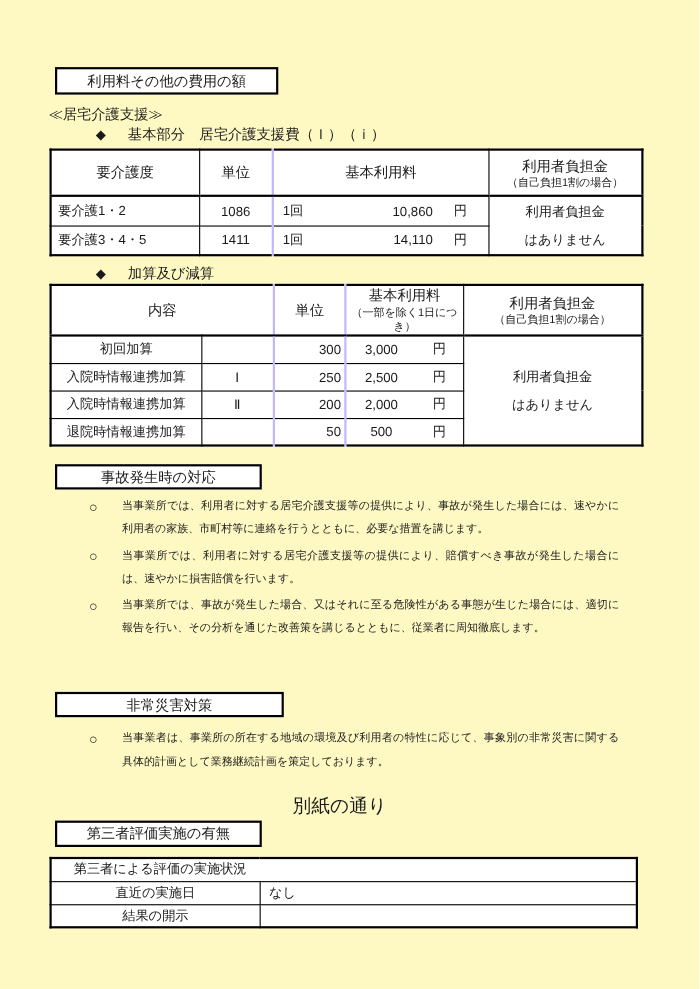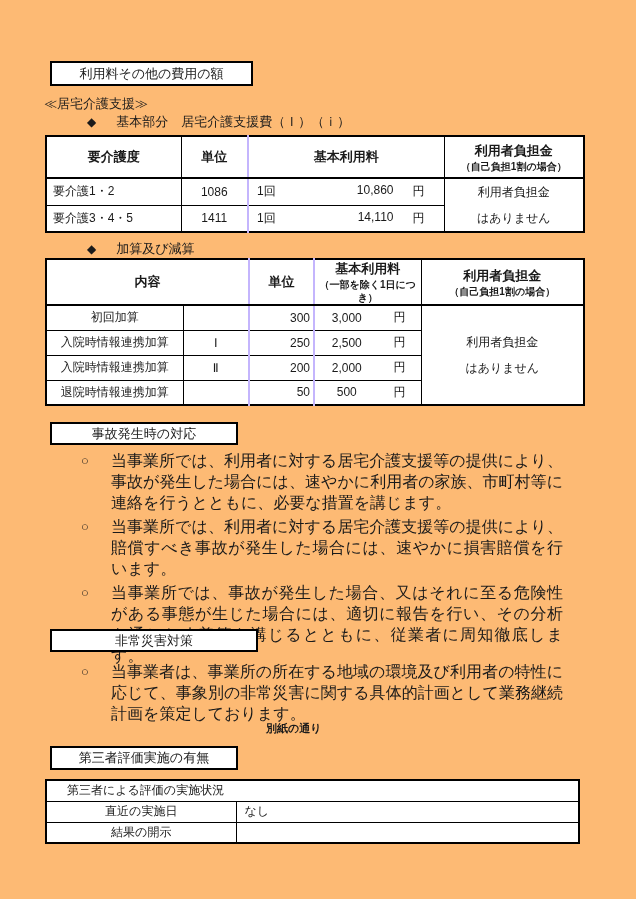--- a/index.html
+++ b/index.html
@@ -1,18 +1,18 @@
 <!DOCTYPE html>
 <html><head>
 <meta charset="utf-8">
 <style>
   * { margin:0; padding:0; box-sizing:border-box; }
   html,body { background:#ffffff; }
   .page {
-    position:relative; width:636px; height:899px; background:#fdba74;
+    position:relative; width:636px; height:899px; background:#fef9c3;
     font-family:"Liberation Sans", sans-serif; color:#1a1a1a; overflow:hidden;
   }
   
   .box-label {
     position:absolute; border:2px solid #000; background:#fff;
     display:flex; align-items:center; justify-content:center;
     font-size:13px; white-space:nowrap; overflow:hidden;
   }
   #box-title      { left:50px; top:61px;  width:203px; height:25px; }
   #box-accident   { left:50px; top:422px; width:188px; height:23px; }
@@ -28,50 +28,50 @@
   .diamond { font-size:12px; }
   .dh-l1 { margin-left:20px; }
   .dh-l2 { margin-left:13px; }
 
   
   table { border-collapse:collapse; position:absolute; table-layout:fixed; background:#fff; }
   th, td { border:1px solid #000; font-weight:400; overflow:hidden; vertical-align:middle; font-size:12px; }
   th { font-size:13px; text-align:center; }
   .hdr-small { font-size:10px; line-height:13px; }
   .thick-l { border-left:2px solid #c4b5fd; }
-  tr.hdr th { border-bottom:2px solid #000;font-weight:bold; }
+  tr.hdr th { border-bottom:2px solid #000; }
 
   #table-basic { left:45px; top:135px; width:538px; border:2px solid #000; }
   #table-basic tr.hdr  { height:42px; }
   #table-basic tr.data { height:25px; }
   #table-addition { left:45px; top:258px; width:538px; border:2px solid #000; }
   #table-addition tr.hdr  { height:38px; }
   #table-addition tr.data { height:25px; }
 
   td.care { text-align:left; padding-left:6px; }
   td.unit, td.sub, td.name { text-align:center; }
   td.unit2 { text-align:right; padding-right:3px; }
-  .fee-flex  { display:flex; width:100%; }
+  .fee-flex  { display:flex; align-items:center; width:100%; }
   .fee-per { width:55px; padding-left:8px; text-align:left; }
   .fee-amt { flex:1; text-align:right; }
   .fee-cur { width:50px; text-align:center; }
   .amt2-flex { display:flex; align-items:center; width:100%; }
   .amt2-val { flex:1; text-align:center; }
   .amt2-cur { width:42px; text-align:center; }
   td.burden { text-align:center; line-height:26px; }
 
   
   .bullets { position:absolute; left:81px; width:482px; }
   #accident-bullets { top:450px; }
   #disaster-bullets { top:661px; }
   .bullet { display:flex; margin-bottom:3px; }
   .bullet-marker { flex:0 0 30px; width:30px; font-size:13px; line-height:21px; }
-  .bullet-text { width:452px; font-size:16px; line-height:21px; text-align:justify; word-break:break-all; }
-
-  #complaint-note { position:absolute; left:266px; top:721px; font-size:11px;font-weight:bold; }
+  .bullet-text { width:452px; font-size:10px; line-height:21px; text-align:justify; word-break:break-all; }
+
+  #complaint-note { position:absolute; left:266px; top:721px; font-size:17px; }
 
   #table-evaluation { left:45px; top:779px; width:533px; border:2.5px solid #000; }
   #table-evaluation th, #table-evaluation td { border:1.5px solid #000; }
   #table-evaluation tr { height:21px; }
   #table-evaluation th.tbl3-title { font-size:12px; text-align:left; padding-left:20px; border-bottom:1.5px solid #000; }
   #table-evaluation td.tbl3-label { text-align:center; }
   #table-evaluation td.tbl3-value { text-align:left; padding-left:8px; }
 </style>
 </head>
 <body>

